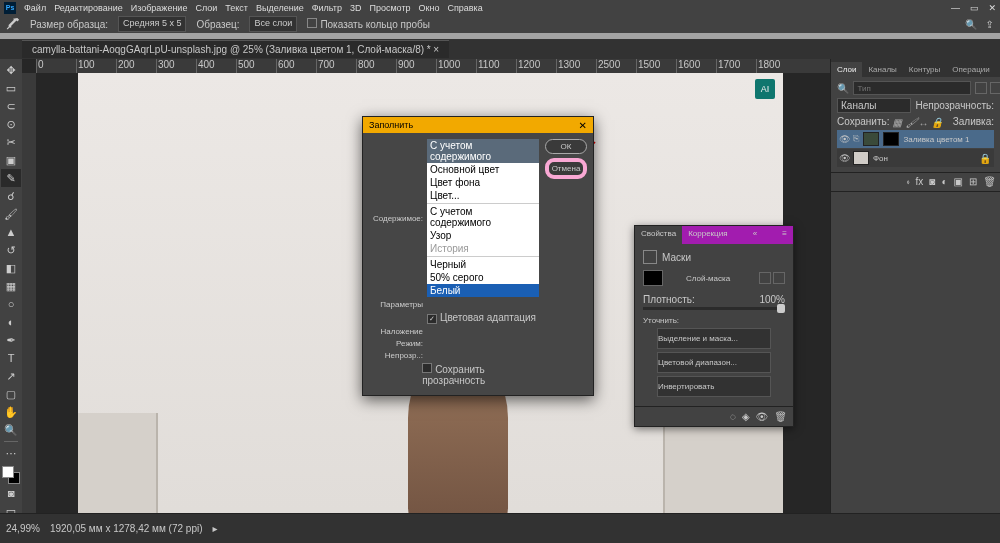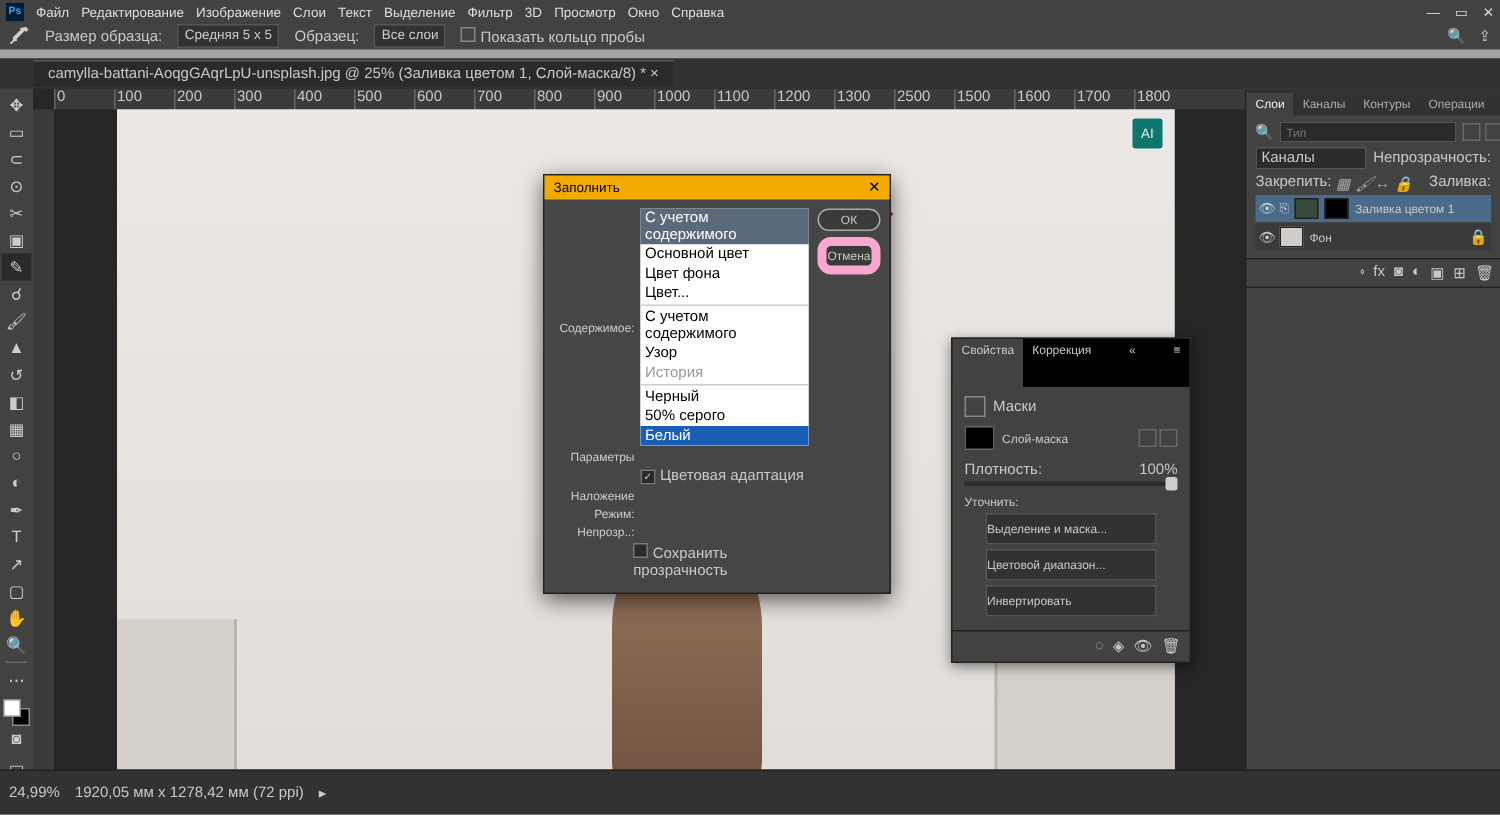--- a/index.html
+++ b/index.html
@@ -62,28 +62,28 @@
 .layer-item{display:flex;align-items:center;gap:4px;padding:2px;background:#3a3a3a;margin-bottom:1px}
 .layer-item.sel{background:#4a6a8a}
 .layer-item .eye{width:10px;font-size:9px}
 .layer-item .thumb{width:16px;height:14px;background:#888;border:1px solid #222}
 .layer-item .thumb.mask{background:#000}
 .layer-item .thumb.bg{background:#d0ccc7}
 .layer-item .name{font-size:8px}
 .layers .bottom-icons{display:flex;justify-content:flex-end;gap:6px;padding:3px 4px;border-top:1px solid #222;font-size:9px;color:#aaa}
 
 .props-panel{position:absolute;left:634px;top:225px;width:160px;background:#424242;border:1px solid #222;box-shadow:0 2px 8px rgba(0,0,0,.5)}
-.props-panel .tabs{display:flex;background:#000000;height:32px}
+.props-panel .tabs{display:flex;background:#a21caf;height:18px}
 .props-panel .tabs span{padding:3px 6px;font-size:8px}
 .props-panel .tabs span.active{background:#424242}
 .props-panel .collapse{margin-left:auto;padding:2px 4px;font-size:9px}
 .props-panel .body{padding:6px 8px;font-size:8px}
 .props-panel .hdr{display:flex;align-items:center;gap:5px;margin-bottom:6px}
 .props-panel .hdr .ic{width:14px;height:14px;border:1px solid #888}
-.props-panel .maskrow{display:flex;align-items:center;gap:5px;margin-bottom:8px}
+.props-panel .maskrow{display:flex;align-items:center;gap:23px;margin-bottom:8px}
 .props-panel .maskrow .m{width:20px;height:16px;background:#000;border:1px solid #666}
 .props-panel .maskrow .lbl{flex:1;font-size:8px}
 .props-panel .maskrow .btns{display:flex;gap:2px}
 .props-panel .maskrow .btns i{width:12px;height:12px;border:1px solid #666;display:block}
 .props-panel .slider-row{margin:6px 0}
 .props-panel .slider-row .lab{display:flex;justify-content:space-between;font-size:8px;margin-bottom:2px}
 .props-panel .slider{height:3px;background:#2b2b2b;position:relative}
 .props-panel .slider .knob{position:absolute;right:0;top:-3px;width:8px;height:9px;background:#ccc;border-radius:2px}
 .props-panel .slider .knob.left{left:0;right:auto}
 .props-panel .sect{font-size:8px;margin:6px 0 3px}
@@ -101,21 +101,21 @@
 .dialog .frow .val{flex:1}
 .dialog .chkbox{width:10px;height:10px;background:#2b2b2b;border:1px solid #777;display:inline-flex;align-items:center;justify-content:center;margin-right:3px;font-size:7px;color:#ccc}
 .dialog .dropdown{position:relative;background:#fff;color:#000;font-size:8px}
 .dialog .dropdown .selected{background:#5a6a7a;color:#fff;padding:1px 3px}
 .dialog .dropdown .opts{background:#fff}
 .dialog .dropdown .opt{padding:1px 3px;color:#000}
 .dialog .dropdown .opt.dis{color:#999}
 .dialog .dropdown .opt.hl{background:#1a5fb4;color:#fff}
 .dialog .dropdown .divider{height:1px;background:#ccc;margin:1px 0}
 .dialog .btncol{width:48px;display:flex;flex-direction:column;gap:4px;padding-left:6px}
-.dialog .dlgbtn{background:#3a3a3a;border:6px solid #f9a8d4;border-radius:9px;text-align:center;padding:2px 0;font-size:8px;cursor:pointer}
+.dialog .dlgbtn{background:#3a3a3a;border:4px solid #f9a8d4;border-radius:9px;text-align:center;padding:2px 0;font-size:8px;cursor:pointer}
 .dialog .dlgbtn.primary{border:1px solid #aaa}
 
 .statusbar{position:absolute;bottom:0;left:0;right:0;height:30px;background:#323232;display:flex;align-items:center;padding:0 6px;gap:10px;font-size:8px;border-top:1px solid #222}
 </style>
 </head>
 <body>
 
 <div class="menubar">
   <div class="ps-logo">Ps</div>
   <span>Файл</span>
@@ -252,21 +252,21 @@
           <div class="mini">
               <i></i>
               <i></i>
             </div>
         </div>
         <div class="row2">
           <span class="dd">Каналы</span>
           <span>Непрозрачность:</span>
         </div>
         <div class="locks">
-          <span>Закрепить:</span>
+          <span>Сохранить:</span>
           <i>▦</i>
             <i>🖌</i>
             <i>↔</i>
             <i>🔒</i>
           <span style="margin-left:auto">Заливка:</span>
         </div>
         <div class="layer-item sel">
           <span class="eye">👁</span>
           <span style="font-size:8px">⎘</span>
           <div class="thumb" style="background:#3a4a3a"></div>

